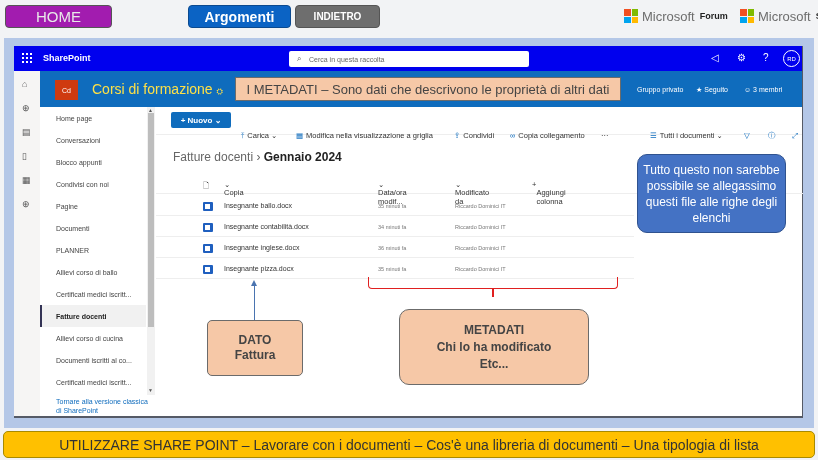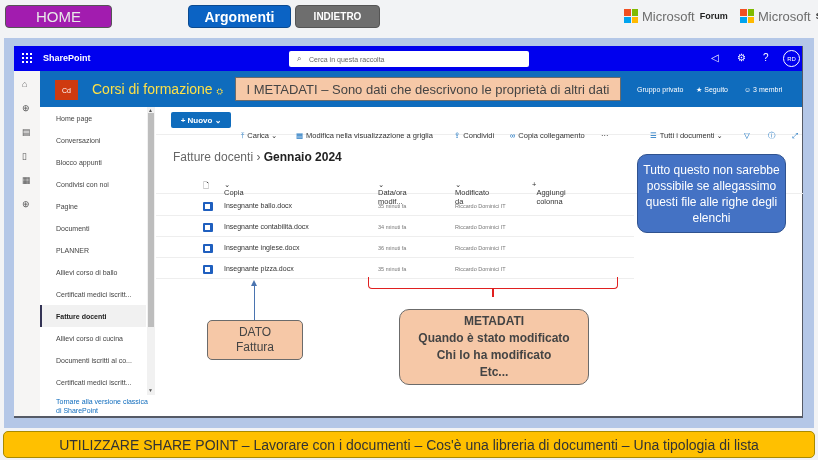--- a/index.html
+++ b/index.html
@@ -67,21 +67,21 @@
   .thead { position: absolute; left: 142px; top: 126px; width: 647px; height: 22px; font-size: 7.5px; color: #333; border-bottom: 1px solid #eee; }
   .thead span { position: absolute; top: 8px; }
   .row { position: absolute; left: 142px; width: 478px; height: 21px; border-bottom: 1px solid #eee; font-size: 7px; color: #333; }
   .row span { position: absolute; top: 7px; white-space: nowrap; }
   .row .meta { color: #777; font-size: 5.5px; top: 8px; }
   .docx { position: absolute; left: 47px; top: 6px; width: 10px; height: 9px; background: #1f5fbf; border-radius: 1px; }
   .docx::after { content: ""; position: absolute; left: 2px; top: 2px; width: 5px; height: 5px; background: #fff; }
 
   
   .callout-blue { position: absolute; left: 637px; top: 154px; width: 149px; height: 79px; background: #4472c4; border: 1px solid #2f528f; border-radius: 10px; color: #fff; font-size: 12px; text-align: center; display: flex; align-items: center; justify-content: center; line-height: 16px; padding: 2px; }
-  .callout-dato { position: absolute; left: 207px; top: 320px; width: 96px; height: 40px; background: #f6c8a7; border: 1px solid #6b6b6b; border-radius: 5px; color: #444; font-size: 12px; text-align: center; display: flex; flex-direction: column; align-items: center; justify-content: center; line-height: 15px; }
+  .callout-dato { position: absolute; left: 207px; top: 320px; width: 96px; height: 56px; background: #f6c8a7; border: 1px solid #6b6b6b; border-radius: 5px; color: #444; font-size: 12px; text-align: center; display: flex; flex-direction: column; align-items: center; justify-content: center; line-height: 15px; font-weight: bold; }
   .callout-meta { position: absolute; left: 399px; top: 309px; width: 190px; height: 76px; background: #f6c8a7; border: 1px solid #6b6b6b; border-radius: 10px; color: #444; font-size: 12px; font-weight: bold; text-align: center; display: flex; flex-direction: column; align-items: center; justify-content: center; line-height: 17px; }
   .arrow-line { position: absolute; left: 254px; top: 283px; width: 1px; height: 37px; background: #4a74b0; }
   .arrow-head { position: absolute; left: 251px; top: 280px; width: 0; height: 0; border-left: 3.5px solid transparent; border-right: 3.5px solid transparent; border-bottom: 6px solid #4a74b0; }
   .brace { position: absolute; left: 368px; top: 277px; width: 250px; height: 12px; border: 1.5px solid #e02020; border-top: none; border-radius: 0 0 4px 4px; }
   .brace-tip { position: absolute; left: 492px; top: 289px; width: 2px; height: 8px; background: #e02020; }
 
   
   .footer { position: absolute; left: 3px; top: 431px; width: 812px; height: 27px; background: #ffc000; border: 1px solid #a88a00; border-radius: 5px; font-size: 14px; color: #333; display: flex; align-items: center; justify-content: center; }
 </style>
 </head>
@@ -240,18 +240,17 @@
 <div class="arrow-line"></div>
 <div class="callout-dato">
   <span>DATO</span>
   <span>Fattura</span>
 </div>
 
 <div class="brace"></div>
 <div class="brace-tip"></div>
 <div class="callout-meta">
   <span>METADATI</span>
-  <span>Quando è stato modificato</span>
   <span>Chi lo ha modificato</span>
   <span>Etc...</span>
 </div>
 
 <div class="footer">UTILIZZARE SHARE POINT – Lavorare con i documenti – Cos'è una libreria di documenti – Una tipologia di lista</div>
 
 </body></html>

